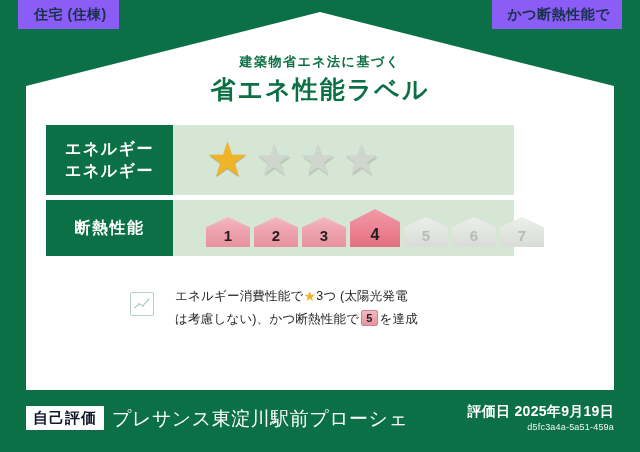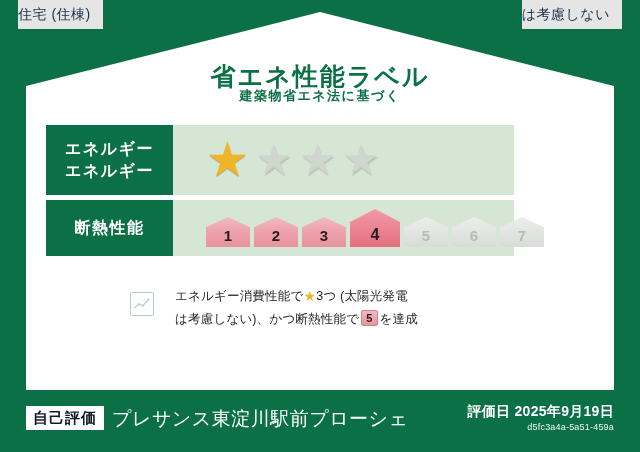--- a/index.html
+++ b/index.html
@@ -16,26 +16,26 @@
     width: 640px;
     height: 452px;
     background: #0b7045;
     overflow: hidden;
   }
 
   
   .corner-tag {
     position: absolute;
     top: 0;
-    background: #e5e5e5;
+    background: #8b5cf6;
     color: #16314a;
-    font-weight: normal;
+    font-weight: bold;
     font-size: 14px;
     letter-spacing: 0.5px;
-    padding: 7px 12px 8px 0;
+    padding: 7px 12px 8px 16px;
     line-height: 1;
     z-index: 6;
     white-space: nowrap;
   }
   #tag-left  { left: 18px; }
   #tag-right { right: 18px; }
 
   
   #house-panel {
     position: absolute;
@@ -291,27 +291,27 @@
   }
 </style>
 </head>
 <body>
 
 <div id="label-root">
 
   <div id="house-panel"></div>
 
   <div class="corner-tag" id="tag-left">住宅 (住棟)</div>
-  <div class="corner-tag" id="tag-right">は考慮しない</div>
+  <div class="corner-tag" id="tag-right">かつ断熱性能で</div>
 
   <div id="panel-content">
 
     <div id="heading-block">
+      <div id="heading-sub">建築物省エネ法に基づく</div>
       <div id="heading-main">省エネ性能ラベル</div>
-      <div id="heading-sub">建築物省エネ法に基づく</div>
     </div>
 
     <div class="perf-row" id="row-energy">
       <div class="perf-label">
         <span>エネルギー</span>
         <span>エネルギー</span>
       </div>
       <div class="perf-value" id="star-rating">
         <span class="star star-on">★</span>
         <span class="star star-off">★</span>

